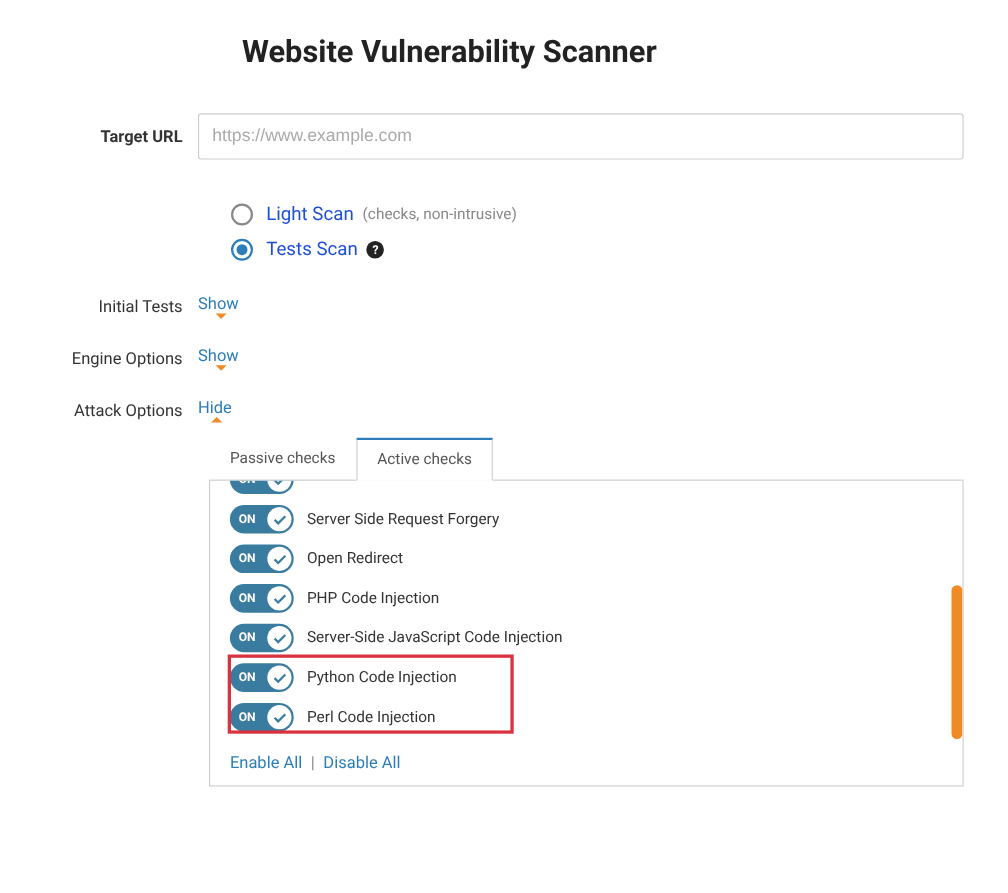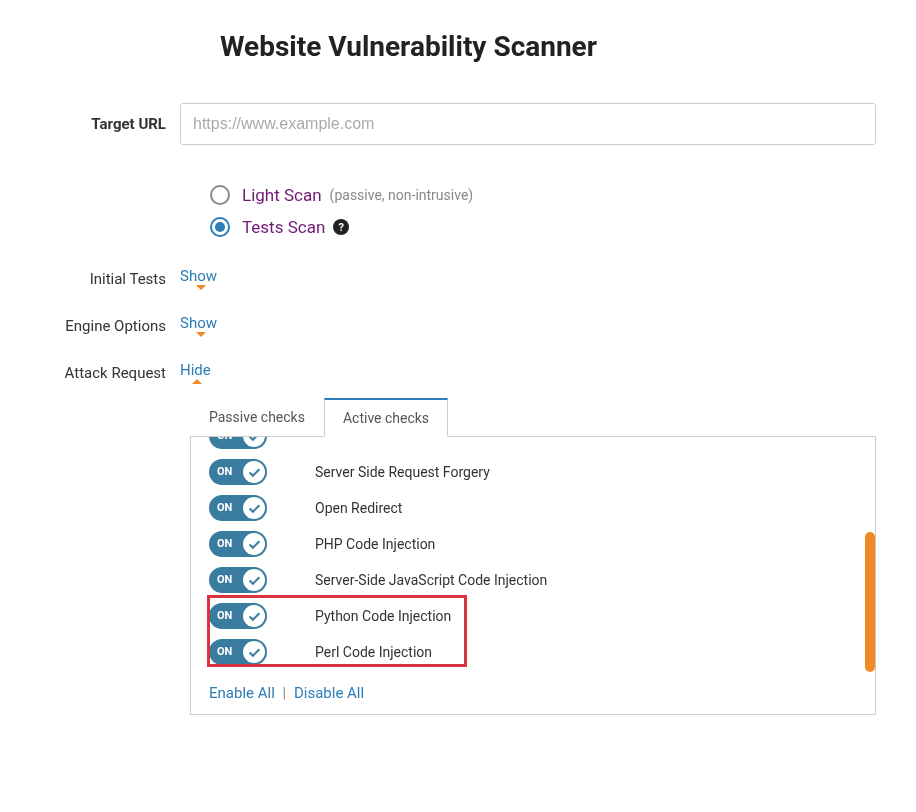--- a/index.html
+++ b/index.html
@@ -71,21 +71,21 @@
       border-color: #2c7db8;
     }
     .radio-inner {
       width: 10px;
       height: 10px;
       background: #2c7db8;
       border-radius: 50%;
     }
     .radio-label {
       font-size: 17px;
-      color: #701a75;
+      color: #1d4ed8;
     }
     .radio-hint {
       font-size: 14px;
       color: #888;
       margin-left: 8px;
     }
     .help-icon {
       width: 16px;
       height: 16px;
       background: #222;
@@ -166,21 +166,20 @@
     .checks-scroll {
       height: 235px;
       overflow: hidden;
       position: relative;
       padding: 8px 18px 8px 18px;
     }
     .check-row {
       display: flex;
       align-items: center;
       margin-bottom: 10px;
-      gap: 36px;
     }
     .toggle {
       width: 58px;
       height: 26px;
       background: #3a7ba0;
       border-radius: 13px;
       position: relative;
       margin-right: 12px;
       flex-shrink: 0;
       cursor: pointer;
@@ -254,21 +253,21 @@
 
 <div class="form-row">
   <div class="form-label">Target URL</div>
   <input type="text" class="url-input" placeholder="https://www.example.com" style="">
 </div>
 
 <div class="scan-options">
   <div class="radio-row">
     <div class="radio-outer"></div>
     <span class="radio-label">Light Scan</span>
-    <span class="radio-hint">(passive, non-intrusive)</span>
+    <span class="radio-hint">(checks, non-intrusive)</span>
   </div>
   <div class="radio-row">
     <div class="radio-outer selected">
       <div class="radio-inner"></div>
     </div>
     <span class="radio-label">Tests Scan</span>
     <span class="help-icon">?</span>
   </div>
 </div>
 
@@ -282,21 +281,21 @@
 
 <div class="section-row">
   <div class="section-label">Engine Options</div>
   <div class="toggle-link">
     <span>Show</span>
     <span class="caret down"></span>
   </div>
 </div>
 
 <div class="section-row">
-  <div class="section-label">Attack Request</div>
+  <div class="section-label">Attack Options</div>
   <div class="toggle-link">
     <span>Hide</span>
     <span class="caret up"></span>
   </div>
 </div>
 
 <div class="attack-panel">
   <div class="tabs">
     <div class="tab">Passive checks</div>
     <div class="tab active">Active checks</div>

